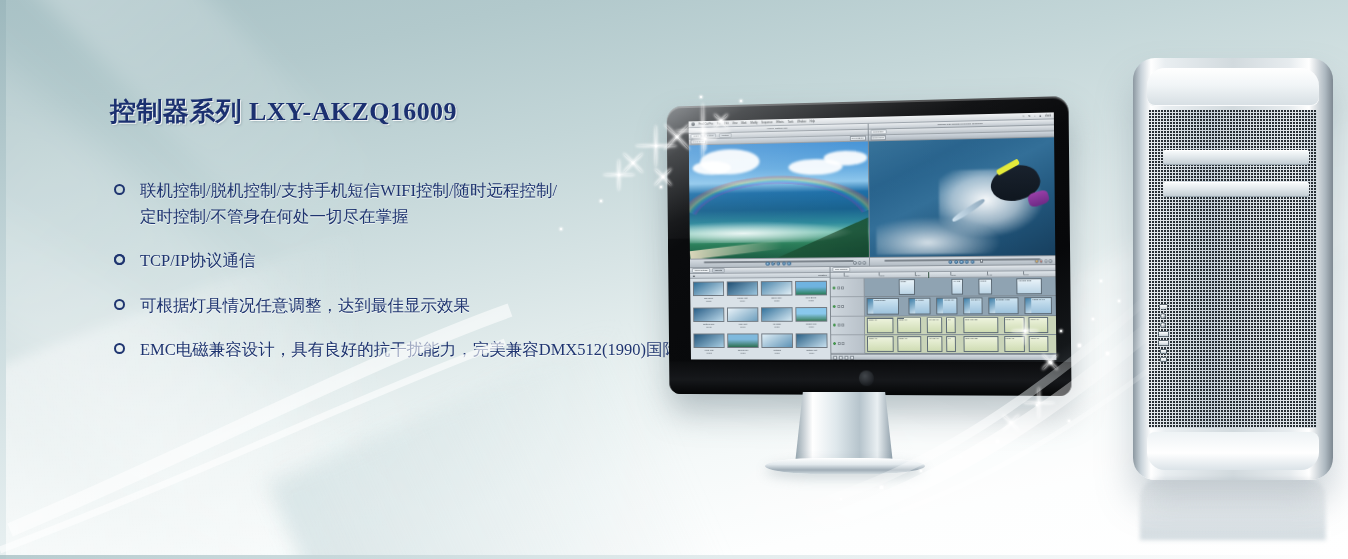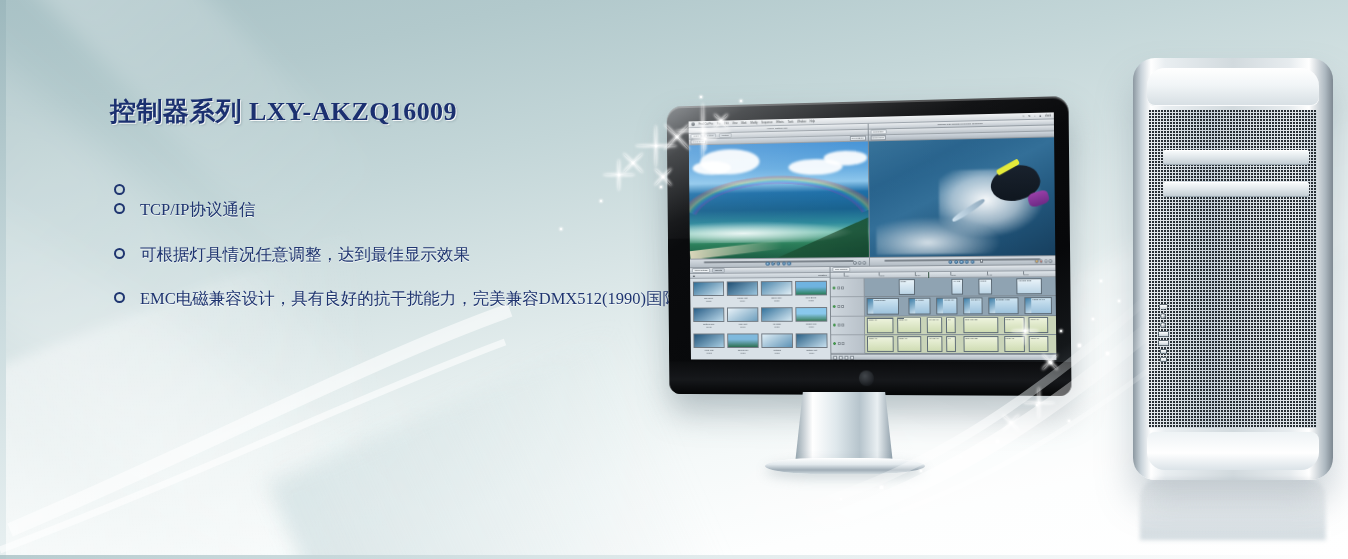--- a/index.html
+++ b/index.html
@@ -383,20 +383,25 @@
 
   <div id="copy">
 
     <div class="title-wrap">
       <div class="title-1">控制器系列 LXY-AKZQ16009</div>
     </div>
 
     <div id="bullets">
 
 
+      <div class="bl">
+        <span class="ring"></span>
+        <span>联机控制/脱机控制/支持手机短信WIFI控制/随时远程控制/</span>
+        <span class="l2">定时控制/不管身在何处一切尽在掌握</span>
+      </div>
 
       <div class="bl">
         <span class="ring"></span>
       </div>
 
       <div class="bl">
         <span class="ring"></span>
         <span>TCP/IP协议通信</span>
       </div>
 

